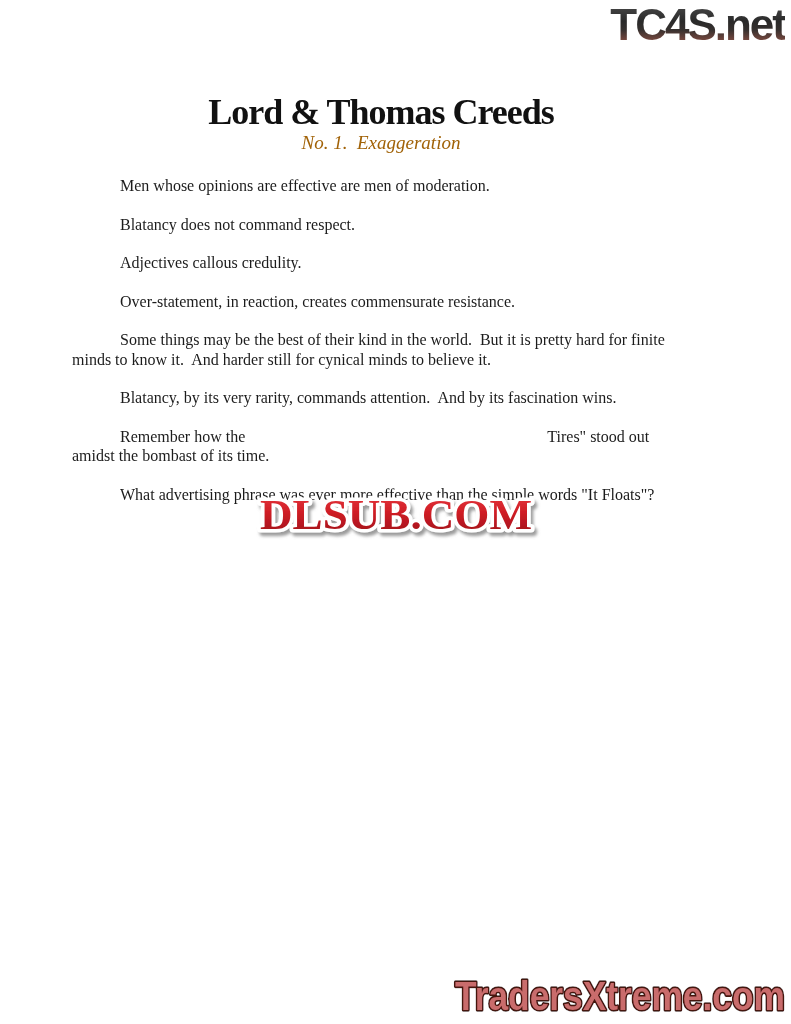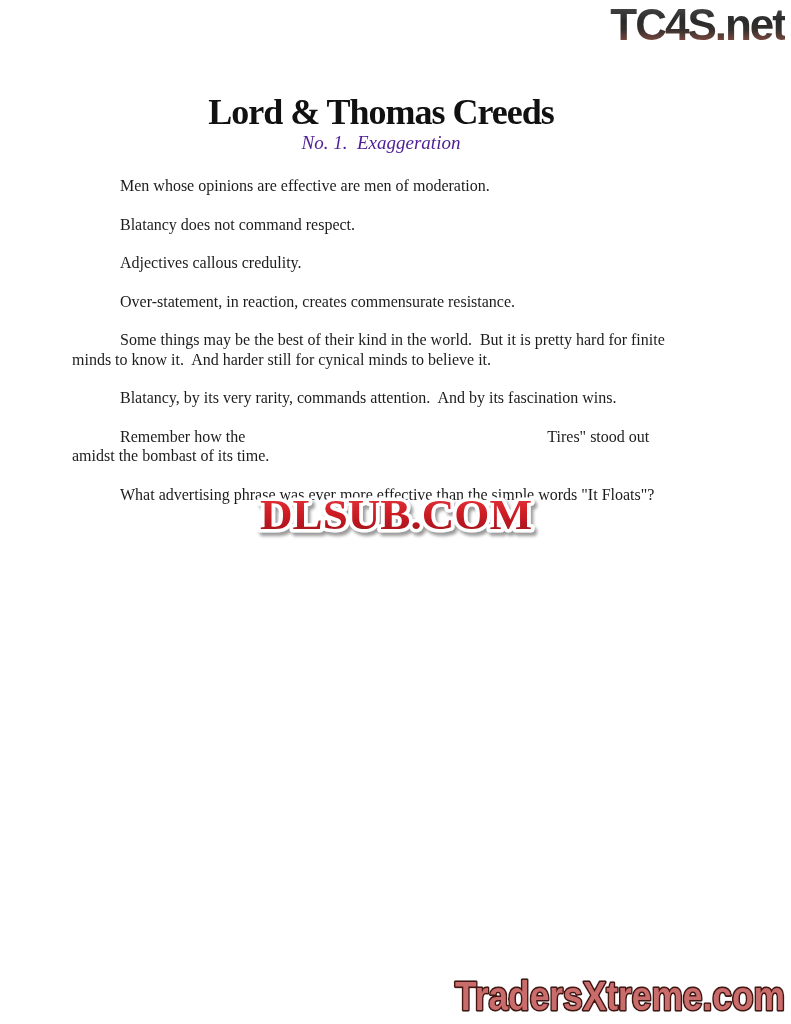--- a/index.html
+++ b/index.html
@@ -36,21 +36,21 @@
     letter-spacing:-1px;
     line-height:40px;
     color:#111;
   }
   .subtitle {
     margin:0;
     text-align:center;
     font-style:italic;
     font-size:19px; line-height:22px;
     white-space:pre-wrap;
-    color:#4c1d95;
+    color:#a16207;
   }
   .bodytext {
     margin-top:22px;
     font-size:16px;
     line-height:19.3px;
   }
   .bodytext p {
     margin:0 0 19.3px 0;
     text-indent:48px;
     white-space:pre-wrap;

